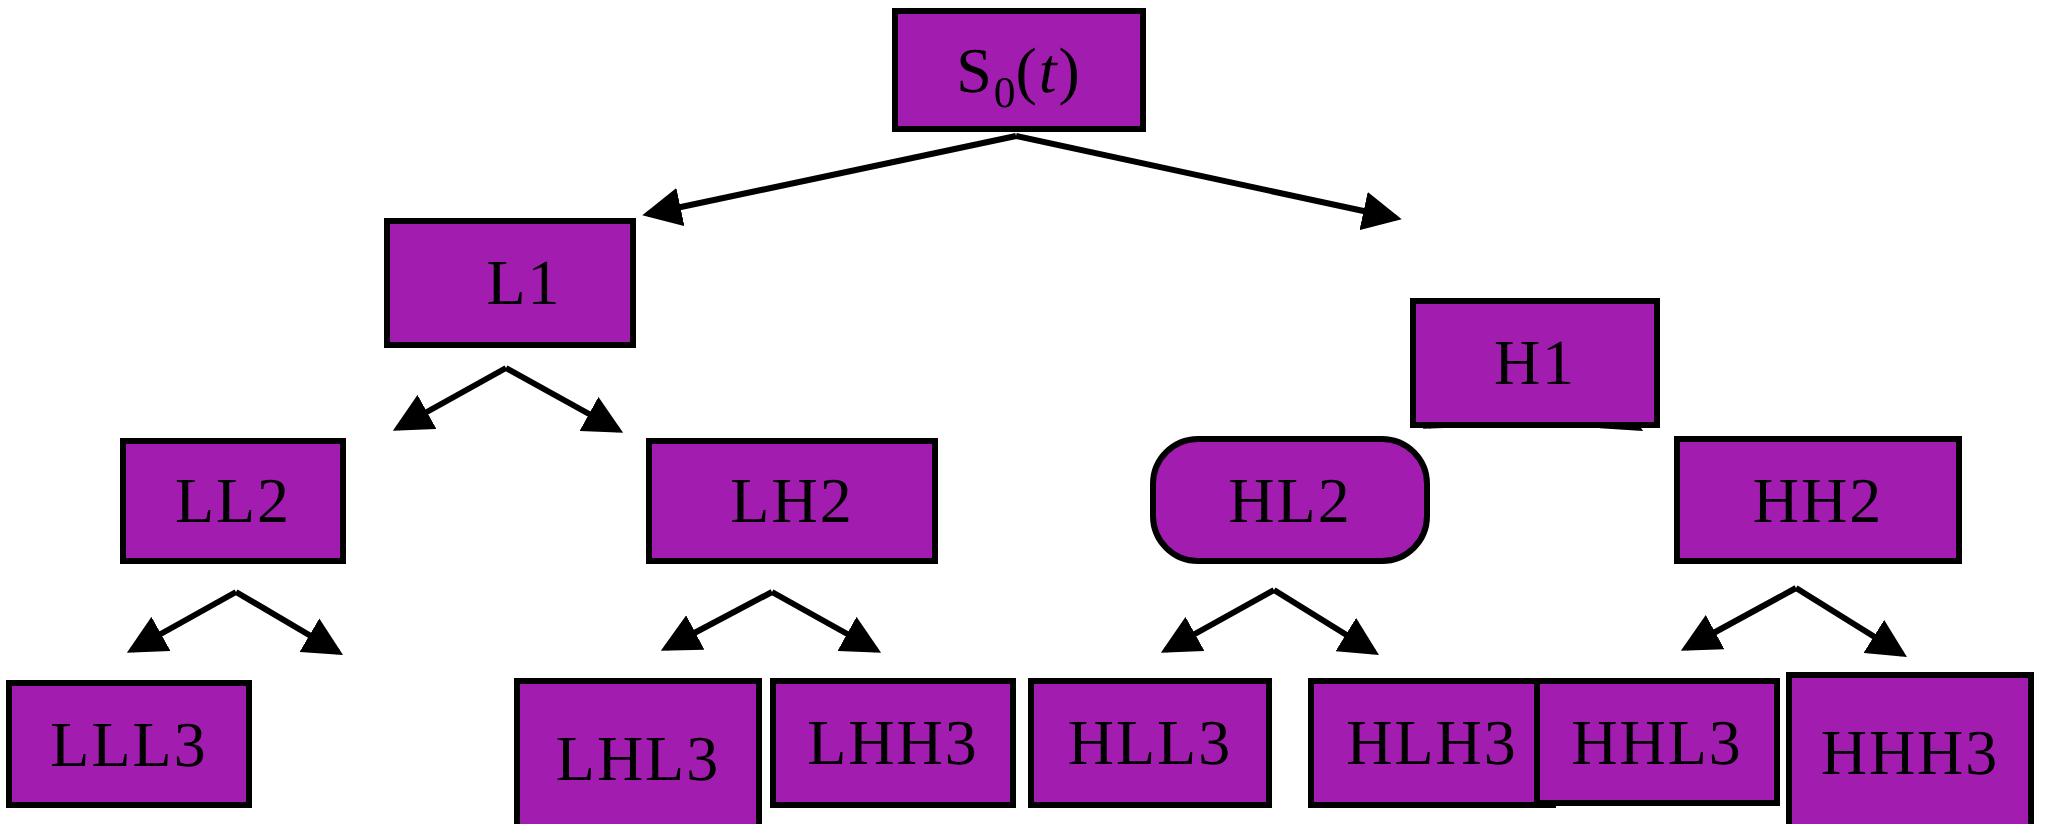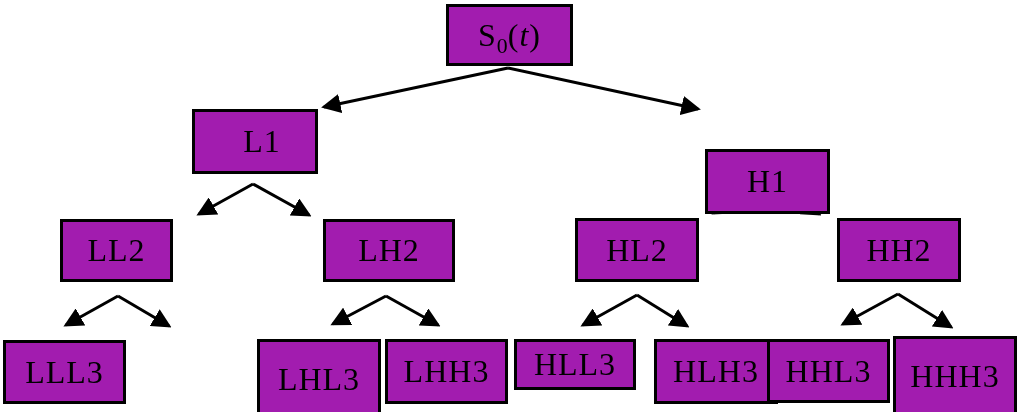--- a/index.html
+++ b/index.html
@@ -42,28 +42,28 @@
     letter-spacing: 0;
   }
   .node .var {
     font-style: italic;
   }
   
   .n-root { left: 446px; top: 4px;   width: 127px; height: 62px; }
   .n-l1   { left: 192px; top: 109px; width: 126px; height: 65px; padding-left: 14px; }
   .n-h1   { left: 705px; top: 110px; width: 125px; height: 65px; margin-top: 39px; }
   .n-ll2  { left: 60px;  top: 219px; width: 113px; height: 63px; }
-  .n-lh2  { left: 323px; top: 219px; width: 132px; height: 63px; text-align: right; }
-  .n-hl2  { left: 575px; top: 218px; width: 124px; height: 64px; }
-  .n-hh2  { left: 837px; top: 218px; width: 124px; height: 64px; }
+  .n-lh2  { left: 323px; top: 219px; width: 146px; height: 63px; text-align: right; }
+  .n-hl2  { left: 575px; top: 218px; width: 140px; height: 64px; border-radius: 24px; }
+  .n-hh2  { left: 837px; top: 218px; width: 144px; height: 64px; }
   .n-lll3 { left: 3px;   top: 340px; width: 123px; height: 64px; }
   .n-llh3 { left: 130px; top: 339px; width: 124px; height: 65px; }
   .n-lhl3 { left: 257px; top: 339px; width: 124px; height: 80px; }
   .n-lhh3 { left: 385px; top: 339px; width: 123px; height: 65px; text-align: center; }
-  .n-hll3 { left: 514px; top: 339px; width: 122px; height: 51px; }
+  .n-hll3 { left: 514px; top: 339px; width: 122px; height: 65px; }
   .n-hlh3 { left: 640px; top: 339px; width: 124px; height: 65px; margin-left: 14px; }
   .n-hhl3 { left: 767px; top: 339px; width: 123px; height: 64px; }
   .n-hhh3 { left: 893px; top: 336px; width: 124px; height: 80px; }
 </style>
 </head>
 <body>
 
 <div class="canvas">
 
   <svg class="edges-layer" width="1024" height="412" viewBox="0 0 1024 412" xmlns="http://www.w3.org/2000/svg">

